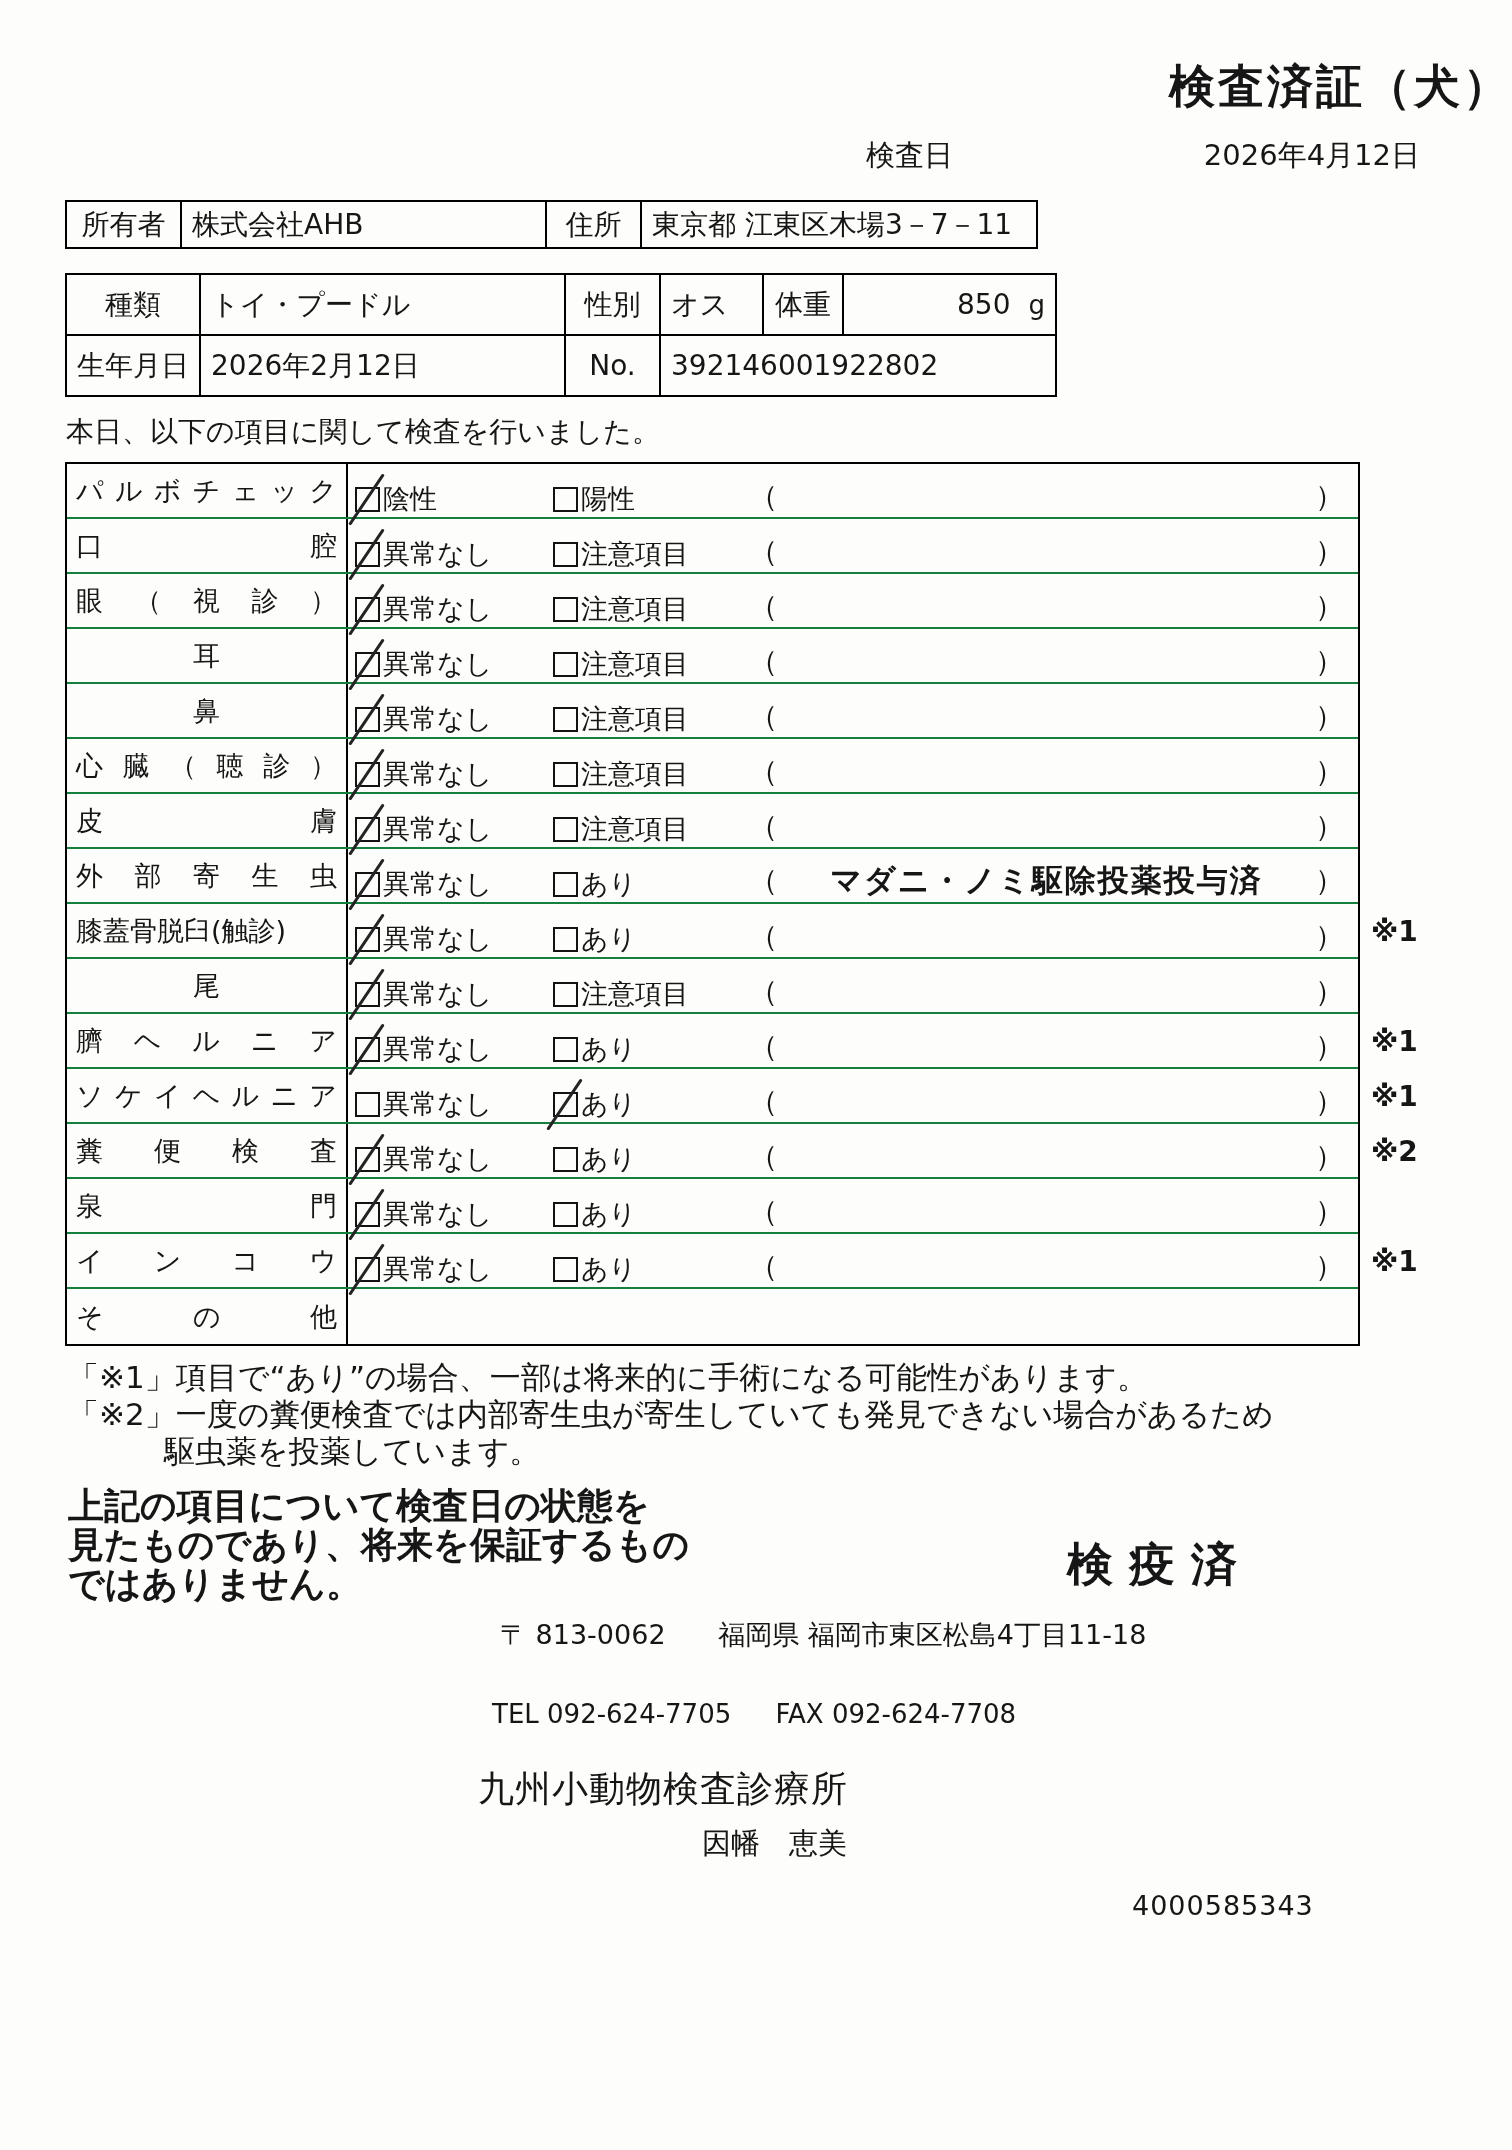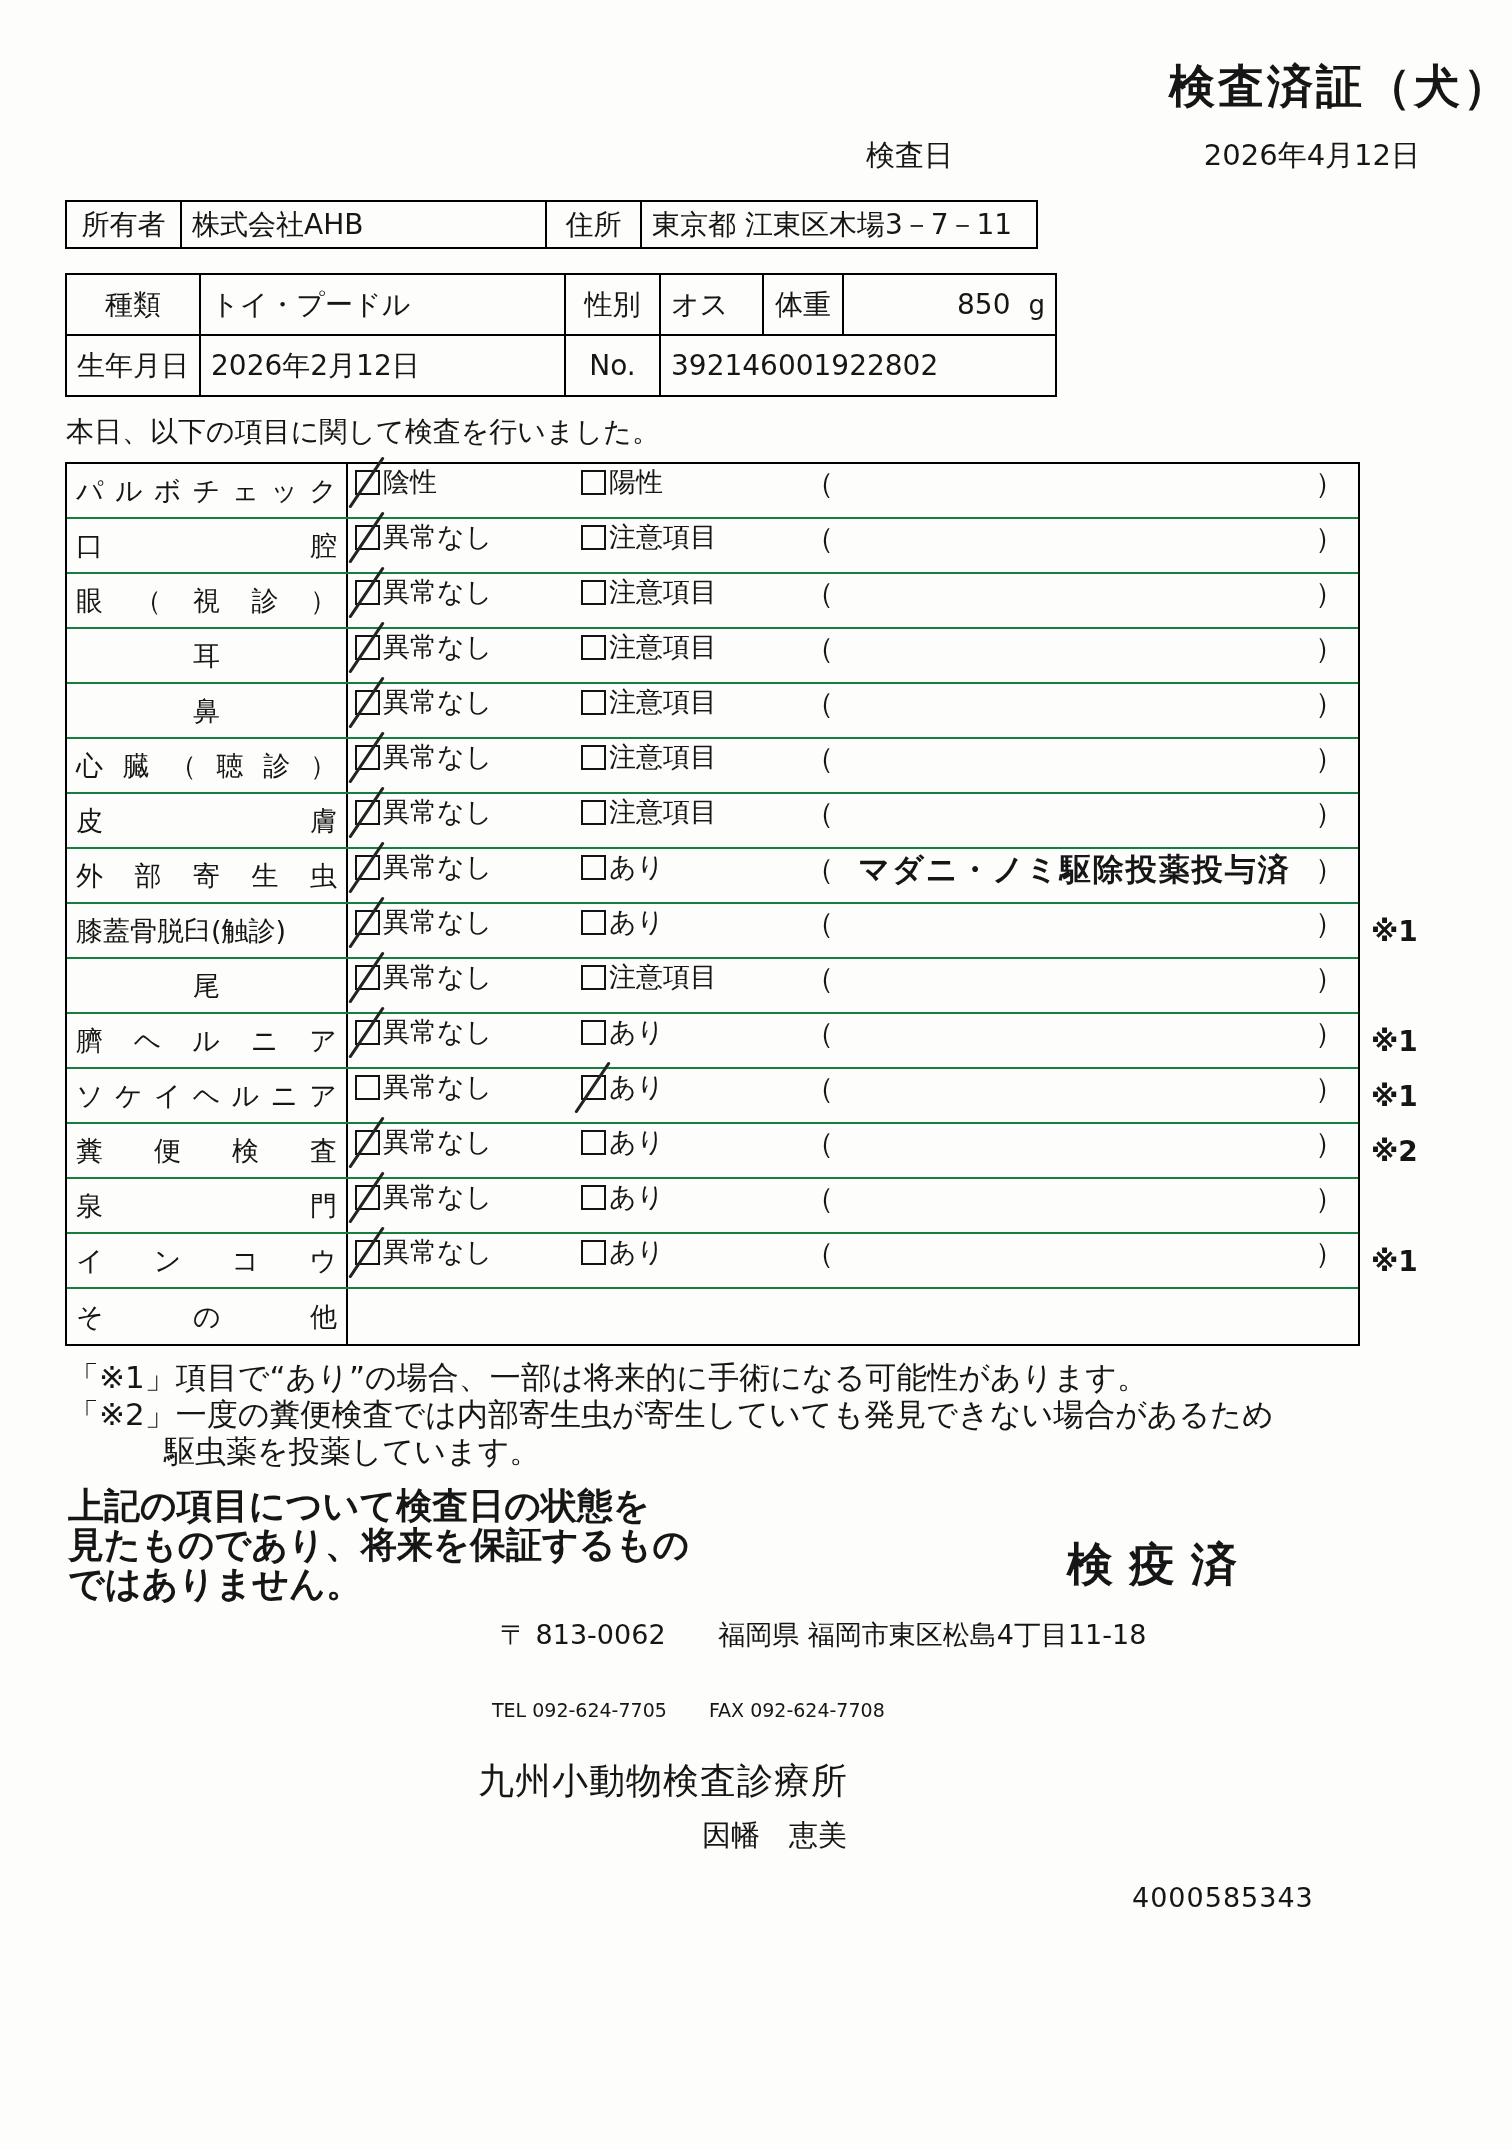--- a/index.html
+++ b/index.html
@@ -24,21 +24,21 @@
 
   .intro{margin:16px 0 0 66px; font-size:28px;font-family:Liberation Serif, serif;}
 
   .checklist{margin:11px 0 0 65px; width:1295px; border:2.5px solid #000; box-sizing:border-box;}
   .check-row{display:flex; height:55px; border-bottom:2px solid #15803d; position:relative; box-sizing:border-box;}
   .check-row:last-child{border-bottom:none;}
   .c-label{width:281px; flex:none; border-right:2px solid #000; display:flex; align-items:center; padding:0 9px; box-sizing:border-box; font-size:27px;}
   .c-label-inner{width:100%; white-space:nowrap;}
   .check-row.justify .c-label-inner{text-align:justify; text-align-last:justify; white-space:normal;}
   .check-row.center .c-label-inner{text-align:center;}
-  .c-content{flex:1; display:flex; align-items:flex-start; font-size:27px;gap:28px;}
+  .c-content{flex:1; display:flex; align-items:flex-end; font-size:27px;}
   .opt{display:flex; align-items:center; position:relative;}
   .opt1{width:205px; padding-left:7px; box-sizing:border-box;}
   .opt2{width:196px;}
   .cb{width:21px; height:21px; border:2.5px solid #131313; display:inline-block; position:relative; margin-right:3px; flex:none;}
   .slash{display:none; position:absolute; left:8px; top:-20px; width:3px; height:61px; background:#242424; transform:rotate(34deg); z-index:3; border-radius:2px;}
   .opt.checked .slash{display:block;}
   .paren-area{flex:1; display:flex; align-items:center; justify-content:space-between; padding-right:14px;}
   .paren-open,.paren-close{font-size:29px;}
   .paren-text{flex:1; text-align:center; font-size:27px; white-space:nowrap;}
   .paren-text.bold{font-weight:bold; font-size:31px; letter-spacing:2px;}
@@ -46,21 +46,21 @@
 
   .footnotes{margin:13px 0 0 68px; font-size:31px; line-height:37px;}
   .fn-indent{padding-left:96px;}
 
   .disclaimer-row{display:flex; justify-content:space-between; align-items:center; margin:16px 0 0 68px; width:1185px;}
   .disclaimer{font-size:36px; font-weight:bold; line-height:39px; margin:0;}
   .stamp{font-size:46px; font-weight:bold; letter-spacing:16px; white-space:nowrap; padding-top:40px;}
 
   .postal-line{margin:14px 0 0 500px; font-size:27px;}
   .postal-line .addr{margin-left:44px;}
-  .tel-line{margin:46px 0 0 492px; font-size:19px;}
+  .tel-line{margin:46px 0 0 492px; font-size:26px;}
   .tel-line .fax{margin-left:36px;}
   .clinic-name{margin:36px 0 0 478px; font-size:36px; letter-spacing:1px;}
   .vet-name{margin:10px 0 0 702px; font-size:29px;}
   .serial{margin:26px 0 0 1132px; font-size:27px; letter-spacing:1px;}
 </style>
 </head>
 <body>
 
 <div class="page">
 

